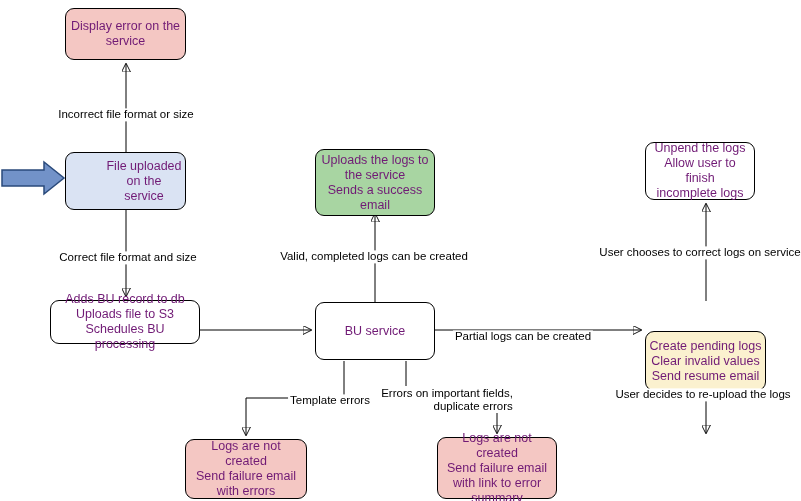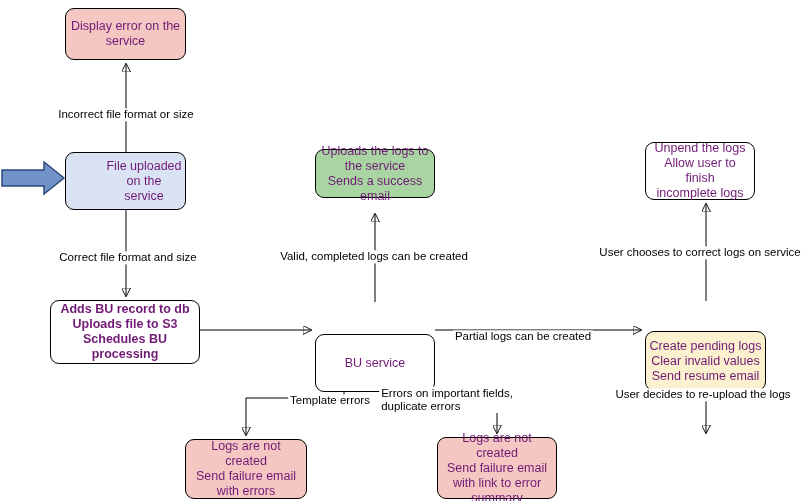--- a/index.html
+++ b/index.html
@@ -21,21 +21,21 @@
     text-align:center; white-space:pre-line;
     font-size:12.5px; line-height:1.2; color:#701a75; padding:2px 3px;
   }
   .fill-pink{background:var(--pink-fill);}
   .fill-blue{background:var(--blue-fill);padding-left:40px;}
   .fill-green{background:var(--green-fill);}
   .fill-yellow{background:var(--yellow-fill);}
   .fill-white{background:var(--white-fill);}
   .elabel{
     position:absolute; transform:translate(-50%,-50%);
-    background:#fff; white-space:pre; text-align:left;
+    background:#fff; white-space:pre; text-align:right;
     font-size:11.5px; line-height:1.15; color:#000; padding:0 2px;
   }
   .input-arrow{fill:var(--arrow-fill); stroke:var(--arrow-stroke); stroke-width:1.5;}
 </style>
 </head>
 <body>
 
 <div class="canvas">
 
   <svg class="wires" viewBox="0 0 801 501">
@@ -66,27 +66,27 @@
 
     <polygon class="input-arrow" points="2,170 44,170 44,162 64,178 44,194 44,186 2,186"></polygon>
   </svg>
 
   <div class="node fill-pink" style="left:65px;  top:8px;   width:121px; height:52px;">Display error on the
 service</div>
 
   <div class="node fill-blue" style="left:65px;  top:152px; width:121px; height:58px;">File uploaded on the
 service</div>
 
-  <div class="node fill-white" style="left:50px;  top:300px; width:150px; height:64px;font-weight:bold;">Adds BU record to db
+  <div class="node fill-white" style="left:50px;  top:300px; width:150px; height:44px;">Adds BU record to db
 Uploads file to S3
 Schedules BU processing</div>
 
-  <div class="node fill-white" style="left:315px; top:302px; width:120px; height:58px;margin-top:32px;">BU service</div>
+  <div class="node fill-white" style="left:315px; top:302px; width:120px; height:58px;">BU service</div>
 
-  <div class="node fill-green" style="left:315px; top:149px; width:120px; height:49px;">Uploads the logs to
+  <div class="node fill-green" style="left:315px; top:149px; width:120px; height:67px;">Uploads the logs to
 the service
 Sends a success
 email</div>
 
   <div class="node fill-white" style="left:645px; top:142px; width:110px; height:58px;">Unpend the logs
 Allow user to finish
 incomplete logs</div>
 
   <div class="node fill-yellow" style="left:645px; top:301px; width:121px; height:60px;margin-top:30px;">Create pending logs
 Clear invalid values

